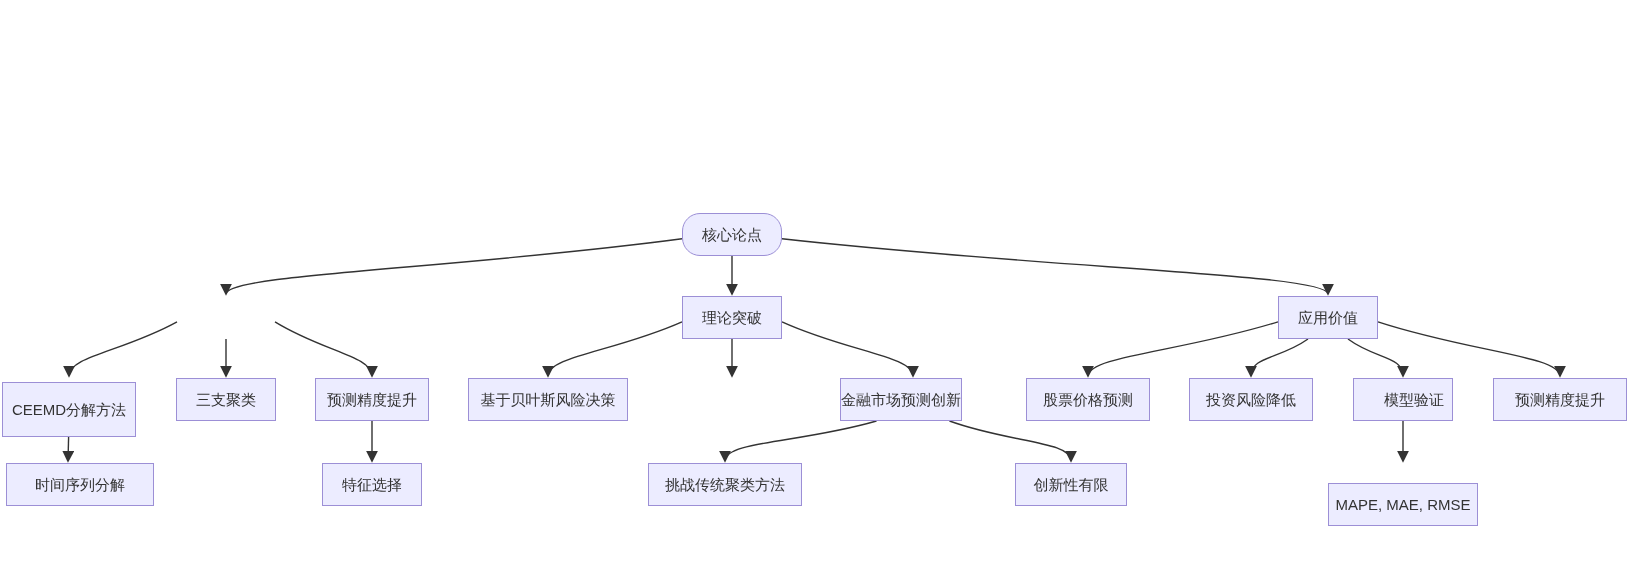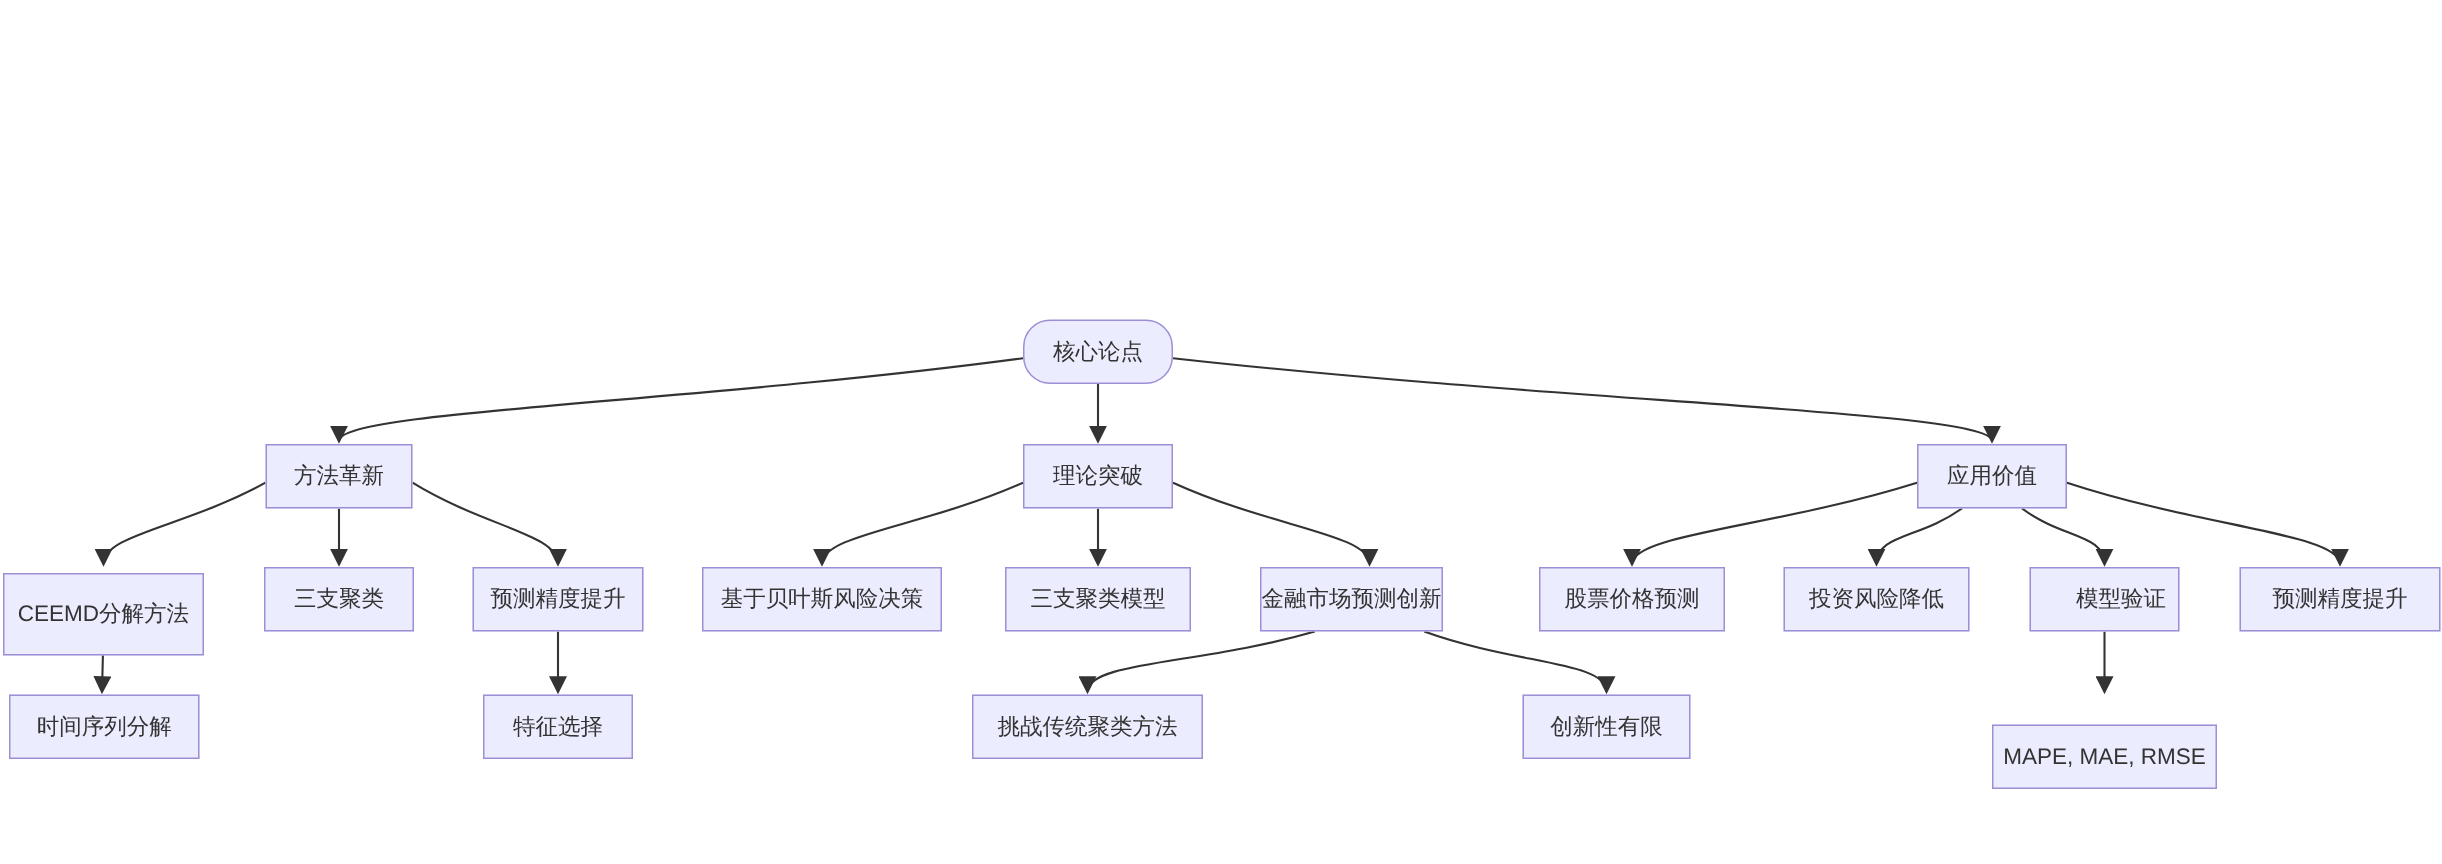--- a/index.html
+++ b/index.html
@@ -79,60 +79,54 @@
         <path class="edge" d="M 372,421 L 372,461" marker-end="url(#arrowhead)"></path>
         <path class="edge" d="M 876.5,421 C 800.75,443 725,441 725,461" marker-end="url(#arrowhead)"></path>
         <path class="edge" d="M 949.5,421 C 1010.25,443 1071,441 1071,461" marker-end="url(#arrowhead)"></path>
         <path class="edge" d="M 1403,421 L 1403,461" marker-end="url(#arrowhead)"></path>
       </g>
   </svg>
   <div class="nodes-layer" id="nodes-layer">
       <div class="node" style="left: 682px; top: 213px; width: 100px; height: 43px; border-radius: 18px;">
         <span>核心论点</span>
       </div>
-      <div class="node" style="left: 177px; top: 296px; width: 98px; height: 43px;">
-        <span>方法革新</span>
-      </div>
       <div class="node" style="left: 682px; top: 296px; width: 100px; height: 43px;">
         <span>理论突破</span>
       </div>
       <div class="node" style="left: 1278px; top: 296px; width: 100px; height: 43px;">
         <span>应用价值</span>
       </div>
       <div class="node" style="left: 2px; top: 382px; width: 134px; height: 55px;">
         <span>CEEMD分解方法</span>
       </div>
       <div class="node" style="left: 176px; top: 378px; width: 100px; height: 43px;">
         <span>三支聚类</span>
       </div>
       <div class="node" style="left: 315px; top: 378px; width: 114px; height: 43px;">
         <span>预测精度提升</span>
       </div>
       <div class="node" style="left: 468px; top: 378px; width: 160px; height: 43px;">
         <span>基于贝叶斯风险决策</span>
       </div>
-      <div class="node" style="left: 670px; top: 378px; width: 124px; height: 43px;">
-        <span>三支聚类模型</span>
-      </div>
       <div class="node" style="left: 840px; top: 378px; width: 122px; height: 43px;">
         <span>金融市场预测创新</span>
       </div>
       <div class="node" style="left: 1026px; top: 378px; width: 124px; height: 43px;">
         <span>股票价格预测</span>
       </div>
       <div class="node" style="left: 1189px; top: 378px; width: 124px; height: 43px;">
         <span>投资风险降低</span>
       </div>
       <div class="node" style="left: 1353px; top: 378px; width: 100px; height: 43px; padding-left: 22px;">
         <span>模型验证</span>
       </div>
       <div class="node" style="left: 1493px; top: 378px; width: 134px; height: 43px;">
         <span>预测精度提升</span>
       </div>
-      <div class="node" style="left: 6px; top: 463px; width: 127px; height: 43px;">
+      <div class="node" style="left: 6px; top: 463px; width: 148px; height: 43px;">
         <span>时间序列分解</span>
       </div>
       <div class="node" style="left: 322px; top: 463px; width: 100px; height: 43px;">
         <span>特征选择</span>
       </div>
       <div class="node" style="left: 648px; top: 463px; width: 154px; height: 43px;">
         <span>挑战传统聚类方法</span>
       </div>
       <div class="node" style="left: 1015px; top: 463px; width: 112px; height: 43px;">
         <span>创新性有限</span>

